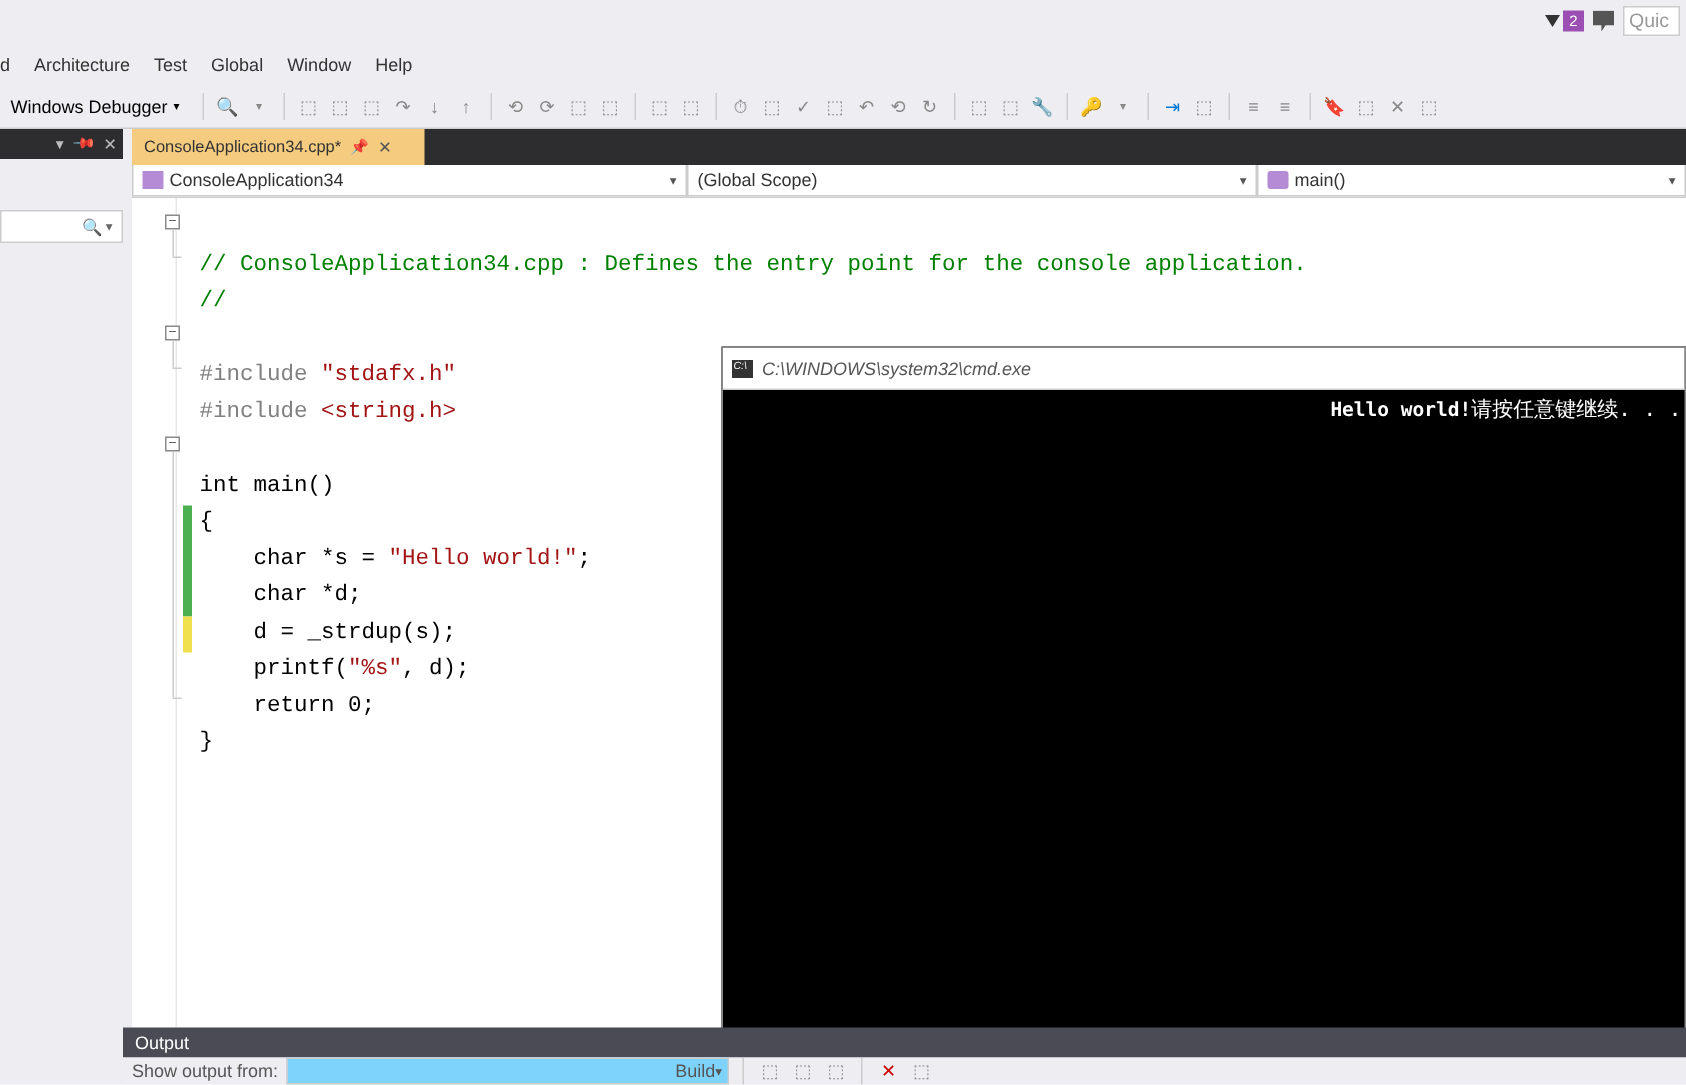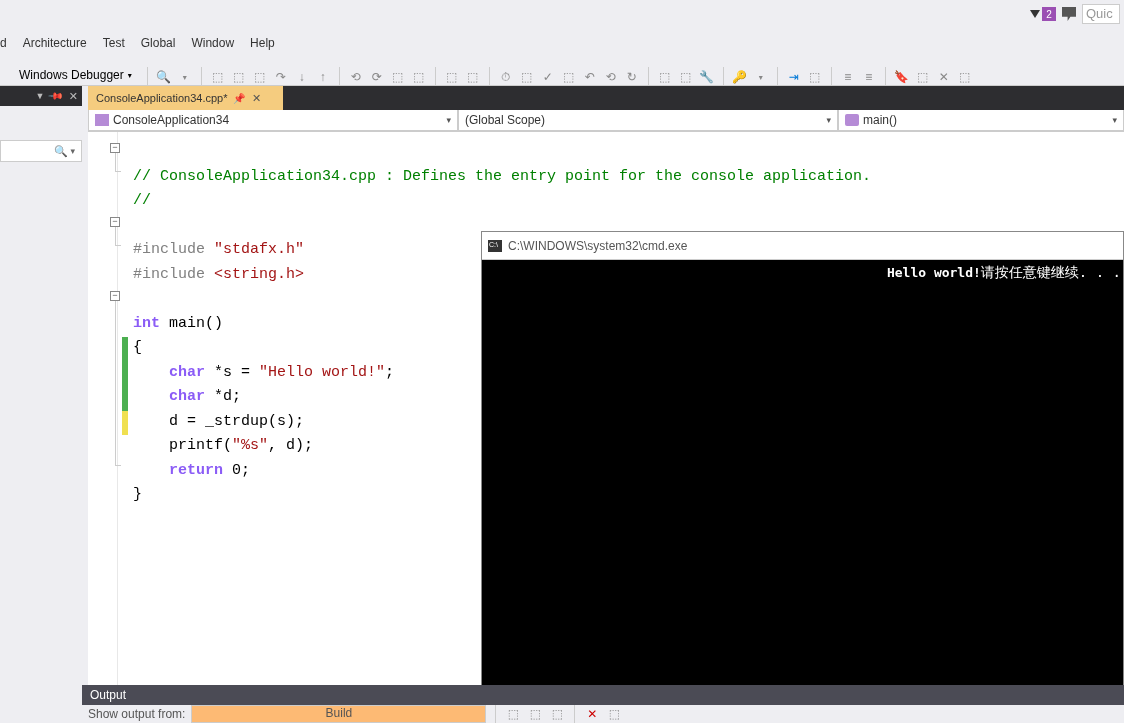--- a/index.html
+++ b/index.html
@@ -8,21 +8,21 @@
   .top-right { position: absolute; top: 4px; right: 4px; display: flex; align-items: center; gap: 6px; }
   .filter-badge { display: inline-flex; align-items: center; gap: 2px; }
   .badge-num { background: #9b4fb3; color: #fff; width: 14px; height: 14px; display: inline-flex; align-items: center; justify-content: center; font-size: 10px; }
   .feedback-icon { width: 14px; height: 14px; background: #555; clip-path: polygon(0% 0%, 100% 0%, 100% 70%, 60% 70%, 40% 100%, 40% 70%, 0% 70%); }
   .quick-box { width: 38px; height: 20px; border: 1px solid #ccc; background: #fff; font-size: 13px; padding: 1px 3px; color: #999; overflow: hidden; }
 
   .menubar { position: absolute; top: 32px; left: 0; display: flex; gap: 16px; padding-left: 0; height: 22px; align-items: center; color: #333; }
   .menubar > div:first-child { color: #333; }
   .menubar > div { cursor: default; }
 
-  .toolbar { position: absolute; top: 56px; left: 0; right: 0; height: 30px; display: flex; align-items: flex-end; padding-left: 12px; gap: 5px; border-bottom: 1px solid #ccc; }
+  .toolbar { position: absolute; top: 56px; left: 0; right: 0; height: 30px; display: flex; align-items: center; padding-left: 0; gap: 5px; border-bottom: 1px solid #ccc; }
   .debug-target { padding: 2px 6px; border: 1px solid transparent; display: flex; align-items: center; gap: 4px; }
   .tb-sep { width: 1px; height: 18px; background: #ccc; margin: 0 3px; }
   .tb-ico { width: 16px; height: 16px; display: inline-flex; align-items: center; justify-content: center; color: #888; font-size: 12px; }
 
   .side-panel { position: absolute; top: 86px; left: 0; width: 82px; background: #2d2d30; height: 20px; display: flex; align-items: center; justify-content: flex-end; padding-right: 4px; gap: 6px; }
   .side-arrow { color: #bbb; font-size: 9px; }
   .pin-icon { color: #bbb; font-size: 10px; transform: rotate(45deg); display: inline-block; }
   .close-x { color: #bbb; font-size: 11px; }
 
   .side-search { position: absolute; top: 140px; left: 0; width: 82px; height: 22px; border: 1px solid #ccc; background: #fff; display: flex; align-items: center; justify-content: flex-end; padding-right: 6px; }
@@ -41,39 +41,39 @@
   .nav1 { width: 370px; }
   .nav2 { flex: 1; }
   .nav3 { width: 286px; }
 
   .editor { position: absolute; top: 132px; left: 88px; right: 0; bottom: 38px; background: #fff; font-family: Consolas, "Courier New", monospace; font-size: 15px; line-height: 24.5px; }
   .gutter { position: absolute; left: 0; top: 0; width: 30px; height: 100%; background: #fff; border-right: 1px solid #e8e8e8; }
   .code { position: absolute; left: 45px; top: 8px; white-space: pre; }
   .k-comment { color: #008000; }
   .k-pre { color: #808080; text-align: center; }
   .k-str { color: #a31515; }
-  .k-kw { color: #8b5cf6; font-weight: bold; }
+  .k-kw { color: #000000; }
   .k-inc { color: #a31515; }
   .markbar { position: absolute; left: 34px; top: 8px; width: 6px; height: 100%; }
   .mark-green { background: #4caf50; }
   .mark-yellow { background: #f0e050; }
   .fold { position: absolute; width: 10px; height: 10px; border: 1px solid #888; font-size: 9px; line-height: 8px; text-align: center; color: #555; background: #fff; left: 22px; }
   .fold-line { position: absolute; width: 1px; background: #ccc; left: 27px; }
   .bottom-fold-notch { position: absolute; width: 6px; height: 1px; background: #ccc; left: 27px; }
 
   .console-win { position: absolute; top: 231px; left: 481px; right: 0; height: 460px; background: #000; border: 1px solid #888; }
-  .console-title { height: 28px; background: #fff; display: flex; align-items: center; padding: 0 6px; gap: 6px; font-size: 12px; color: #555; border-bottom: 1px solid #ccc; }
+  .console-title { height: 28px; background: #fff; display: flex; align-items: center; padding: 0 6px; gap: 6px; font-size: 12px; color: #555; border-bottom: 1px solid #ccc; font-style: italic; }
   .cmd-ico { width: 14px; height: 12px; background: #333; position: relative; }
   .cmd-ico::after { content: "C:\\"; color: #fff; font-size: 7px; position: absolute; left: 1px; top: 1px; }
   .console-body { padding: 4px 2px; color: #fff; font-family: "NSimSun", Consolas, monospace; font-size: 14px; text-align: right; }
   .console-hello { font-family: Consolas, monospace; font-weight: bold; font-size: 13px; }
 
   .output-title { position: absolute; bottom: 18px; left: 82px; right: 0; height: 20px; background: #4b4b55; color: #fff; display: flex; align-items: center; padding: 0 8px; font-size: 12px; }
   .output-bar { position: absolute; bottom: 0; left: 82px; right: 0; height: 18px; background: #eeeef2; display: flex; align-items: center; padding: 0 6px; gap: 6px; font-size: 12px; color: #555; }
-  .output-select { width: 295px; height: 18px; border: 1px solid #ccc; background: #fdba74; display: flex; align-items: center; justify-content: flex-start; padding: 0 4px; font-size: 12px; flex-direction: column; }
+  .output-select { width: 295px; height: 18px; border: 1px solid #ccc; background: #7dd3fc; display: flex; align-items: center; justify-content: flex-end; padding: 0 4px; font-size: 12px; }
 </style>
 </head>
 <body>
 
 <div class="top-right">
   <span class="filter-badge">
     <span style="width:0;height:0;border-left:5px solid transparent;border-right:5px solid transparent;border-top:8px solid #333;"></span>
     <span class="badge-num">2</span>
   </span>
   <span class="feedback-icon"></span>

